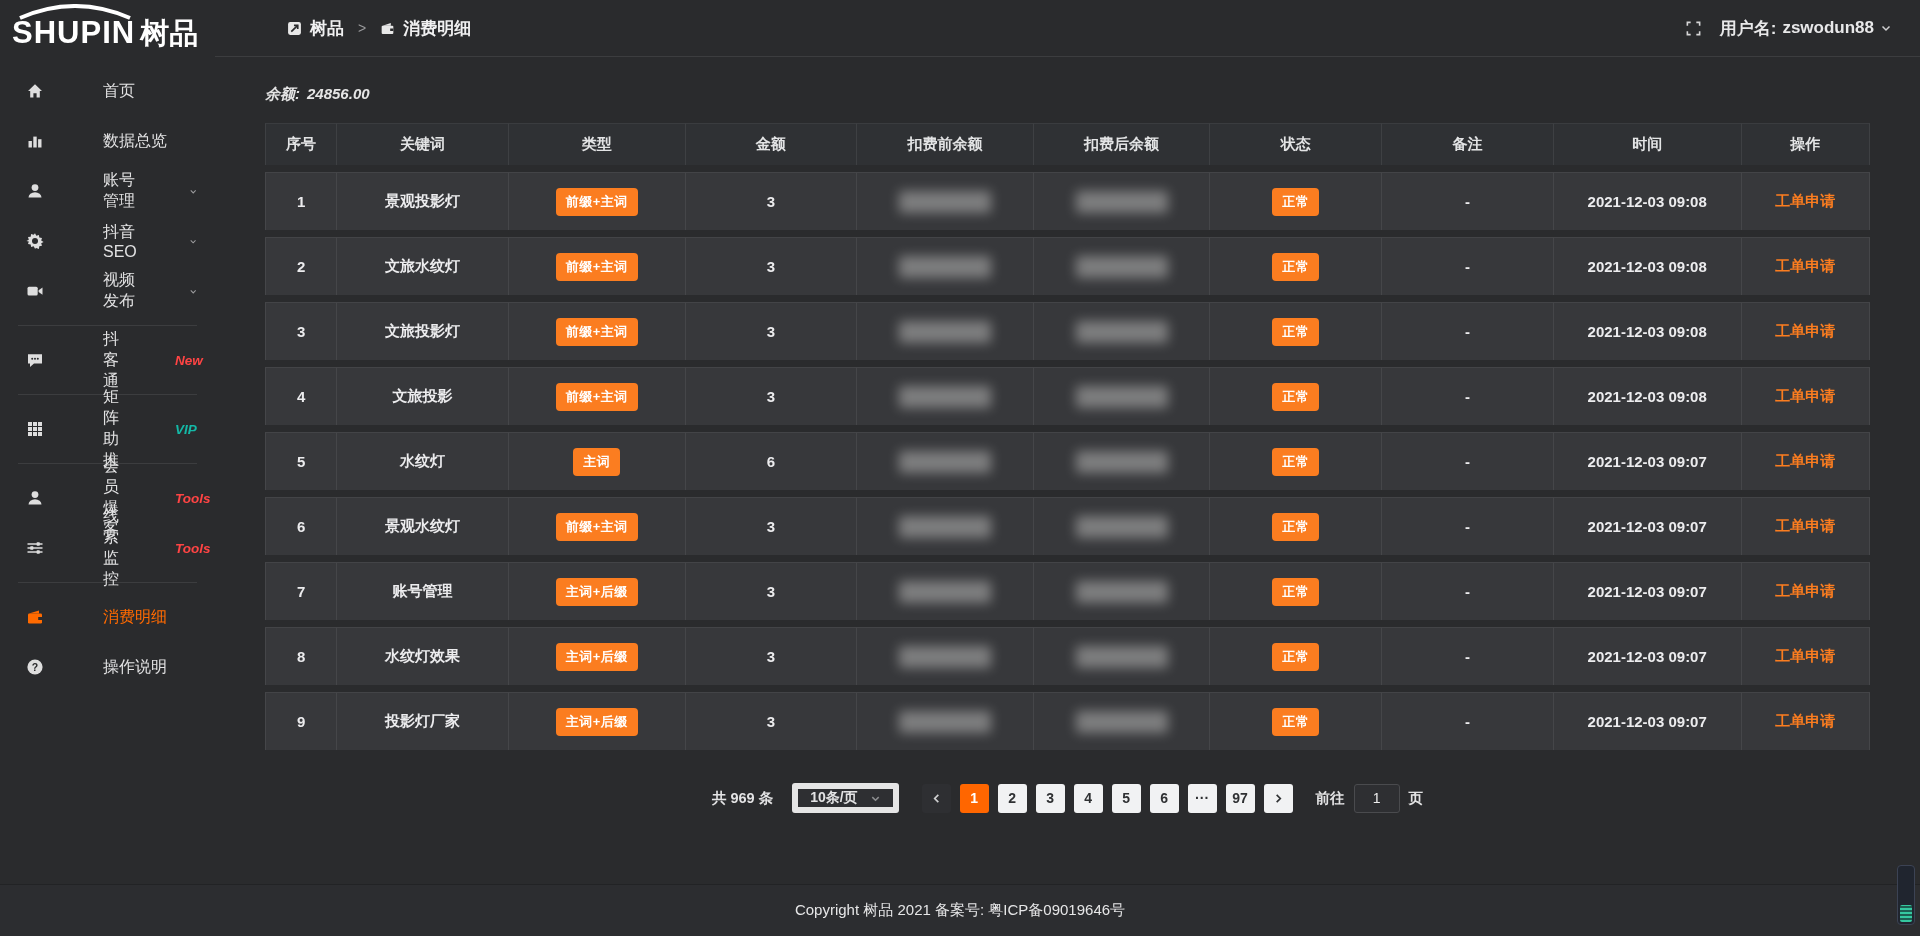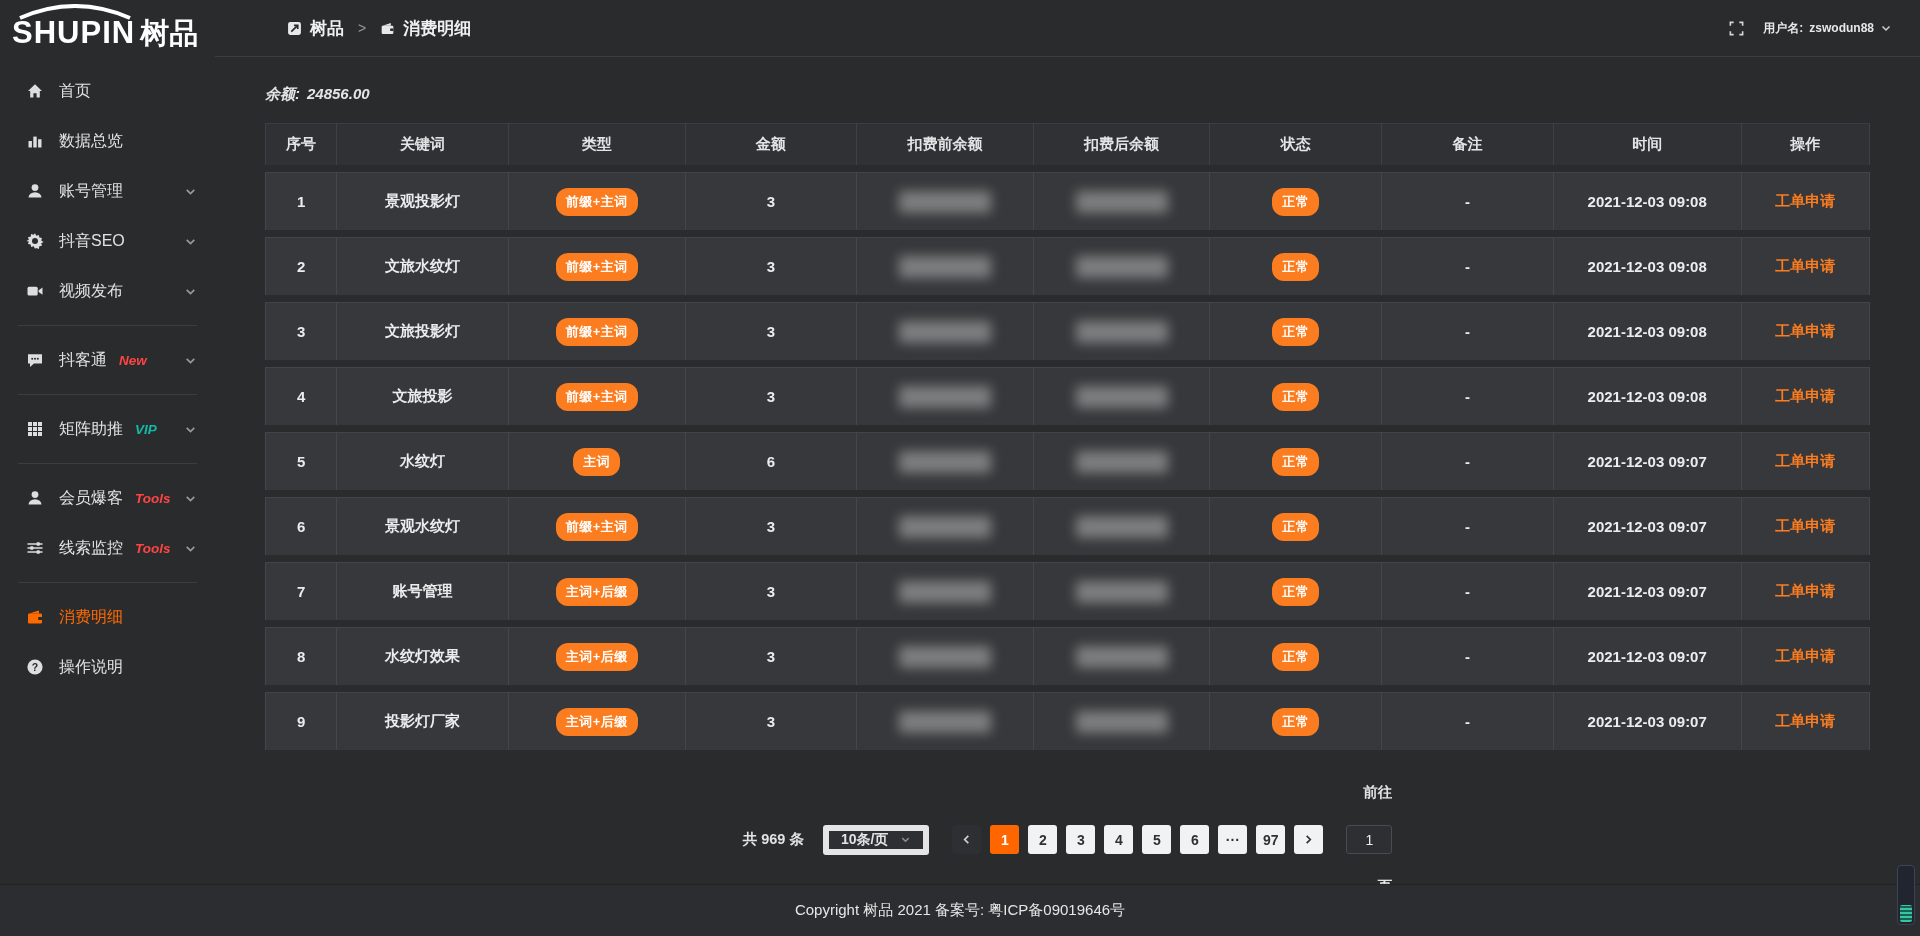--- a/index.html
+++ b/index.html
@@ -12,76 +12,76 @@
   .app { display:flex; height:884px; }
 
   
   .sidebar { width:215px; flex-shrink:0; background:#2a2b2d; }
   .logo { height:58px; display:flex; align-items:flex-end; padding:6px 0 4px 12px; cursor:pointer; }
   .logo-wrap { position:relative; display:flex; align-items:baseline; }
   .logo-arc { position:absolute; top:-10px; left:2px; }
   .logo-en { font-size:31px; font-weight:800; letter-spacing:1px; color:#fff; }
   .logo-cn { font-size:29px; font-weight:900; color:#fff; margin-left:5px; }
   .menu { padding-top:8px; }
-  .menu-item { height:50px; display:flex; align-items:center; padding:0 18px 0 26px; cursor:pointer; color:#e2e2e3; font-size:16px; }
+  .menu-item { height:50px; display:flex; align-items:center; padding:0 18px 0 26px; cursor:pointer; color:#e2e2e3; font-size:16px;gap:44px; }
   .mi-icon { width:18px; height:18px; margin-right:15px; color:#dedede; display:inline-flex; flex-shrink:0; }
   .mi-icon svg { width:100%; height:100%; }
   .mi-badge { margin-left:12px; font-style:italic; font-weight:700; font-size:13.5px; }
   .badge-red { color:#ff4444; }
   .badge-gold { color:#14b8a6; }
   .mi-chevron { margin-left:auto; width:13px; height:13px; color:#9a9a9c; display:inline-flex; }
   .mi-chevron svg { width:100%; height:100%; }
   .menu-item.active, .menu-item.active .mi-icon { color:#ff6a00; }
   .menu-divider { height:1px; background:#3c3d3f; margin:9px 18px; }
 
   
   .main { flex:1; display:flex; flex-direction:column; min-width:0; }
   .topbar { height:57px; flex-shrink:0; display:flex; align-items:center; padding:0 28px 0 72px; border-bottom:1px solid #3c3d3f; }
   .breadcrumb { display:flex; align-items:center; font-size:17px; font-weight:700; color:#f0f0f1; }
   .bc-item { display:flex; align-items:center; gap:8px; cursor:pointer; }
   .bc-icon { width:15px; height:15px; color:#e8e8e8; display:inline-flex; }
   .bc-icon svg { width:100%; height:100%; }
   .bc-sep { color:#9b9b9d; font-size:14px; font-weight:400; margin:0 14px; }
-  .topbar-right { margin-left:auto; display:flex; align-items:center; gap:18px; font-size:12px; color:#e8e8e9; }
+  .topbar-right { margin-left:auto; display:flex; align-items:center; gap:18px; font-size:17px; color:#e8e8e9; }
   .fullscreen { width:17px; height:17px; color:#d5d5d6; cursor:pointer; display:inline-flex; }
   .fullscreen svg { width:100%; height:100%; }
   .user { display:flex; align-items:center; gap:6px; cursor:pointer; font-weight:700; }
   .user-caret { width:12px; height:12px; color:#cfcfd0; display:inline-flex; }
   .user-caret svg { width:100%; height:100%; }
 
   .content { padding:18px 50px 0 50px; }
   .balance { font-size:15px; font-weight:700; color:#e5e5e5; margin:10px 0 12px 0;font-style:italic; }
   .balance-value { margin-left:7px; }
 
   table { width:100%; border-collapse:separate; border-spacing:0 7px; table-layout:fixed; }
   th, td { text-align:center; vertical-align:middle; overflow:hidden; }
   thead th { background:#2f3134; height:42px; font-size:15px; font-weight:700; color:#e3e4e5;
              border-right:1px solid rgba(255,255,255,.07); border-top:1px solid rgba(255,255,255,.05); }
   tbody td { background:#37383b; height:58px; font-size:15px; font-weight:700; color:#ececee;
              border-right:1px solid rgba(255,255,255,.07); border-top:1px solid rgba(255,255,255,.06); }
   th:first-child, td:first-child { border-left:1px solid rgba(255,255,255,.07); }
   .tag { display:inline-block; background:#fb7d20; color:#fff; font-size:13px; font-weight:700;
-         padding:5px 10px; border-radius:12px; letter-spacing:.5px; cursor:default; }
+         padding:5px 10px; border-radius:4px; letter-spacing:.5px; cursor:default; }
   .blur-blob { width:92px; height:22px; margin:0 auto; background:#9b9b9b; border-radius:2px; filter:blur(6px); opacity:.7; }
   .action-link { color:#fb7d20; font-weight:700; font-size:15px; cursor:pointer; }
 
   
   .pager { display:flex; align-items:center; justify-content:center; gap:9px; margin-top:26px; font-size:14px; color:#e3e3e4; }
   .pager-total { margin-right:10px; font-weight:700; font-size:14.5px; }
   .page-size { display:flex; align-items:center; gap:12px; background:#2e2f32; border:6px solid #e5e5e5; border-radius:3px;
                height:30px; padding:0 12px; margin-right:14px; cursor:pointer; font-weight:700; }
   .ps-caret { width:11px; height:11px; color:#8d8e90; display:inline-flex; }
   .ps-caret svg { width:100%; height:100%; }
   .pbtn { min-width:29px; height:29px; padding:0 5px; display:flex; align-items:center; justify-content:center;
           border-radius:3px; background:#f1f2f3; color:#2f3133; font-weight:700; font-size:14px; cursor:pointer; }
   .pbtn.dark { background:#2e2f32; color:#cfd0d1; }
   .pbtn.active { background:#ff6600; color:#fff; }
   .pbtn .arr { width:11px; height:11px; display:inline-flex; }
   .pbtn .arr svg { width:100%; height:100%; }
-  .goto { display:flex; align-items:flex-end; gap:23px; margin-left:14px; font-weight:700; font-size:14.5px;flex-direction:column; }
+  .goto { display:flex; align-items:center; gap:9px; margin-left:14px; font-weight:700; font-size:14.5px; }
   .goto-input { width:46px; height:29px; background:#2e2f32; border:1px solid #4a4b4e; border-radius:3px;
                 color:#eee; text-align:center; font-size:14px; font-family:inherit; }
 
   
   footer { position:absolute; left:0; bottom:0; width:1920px; height:52px; background:#2c2d30;
            border-top:1px solid #222325; display:flex; align-items:center; justify-content:center;
            font-size:15px; color:#e6e6e7; }
   .corner-widget { position:absolute; right:5px; bottom:11px; width:18px; height:60px; background:#20252f;
                    border:1px solid #3c4354; border-radius:4px; display:flex; flex-direction:column;
                    justify-content:flex-end; padding:2px; }

